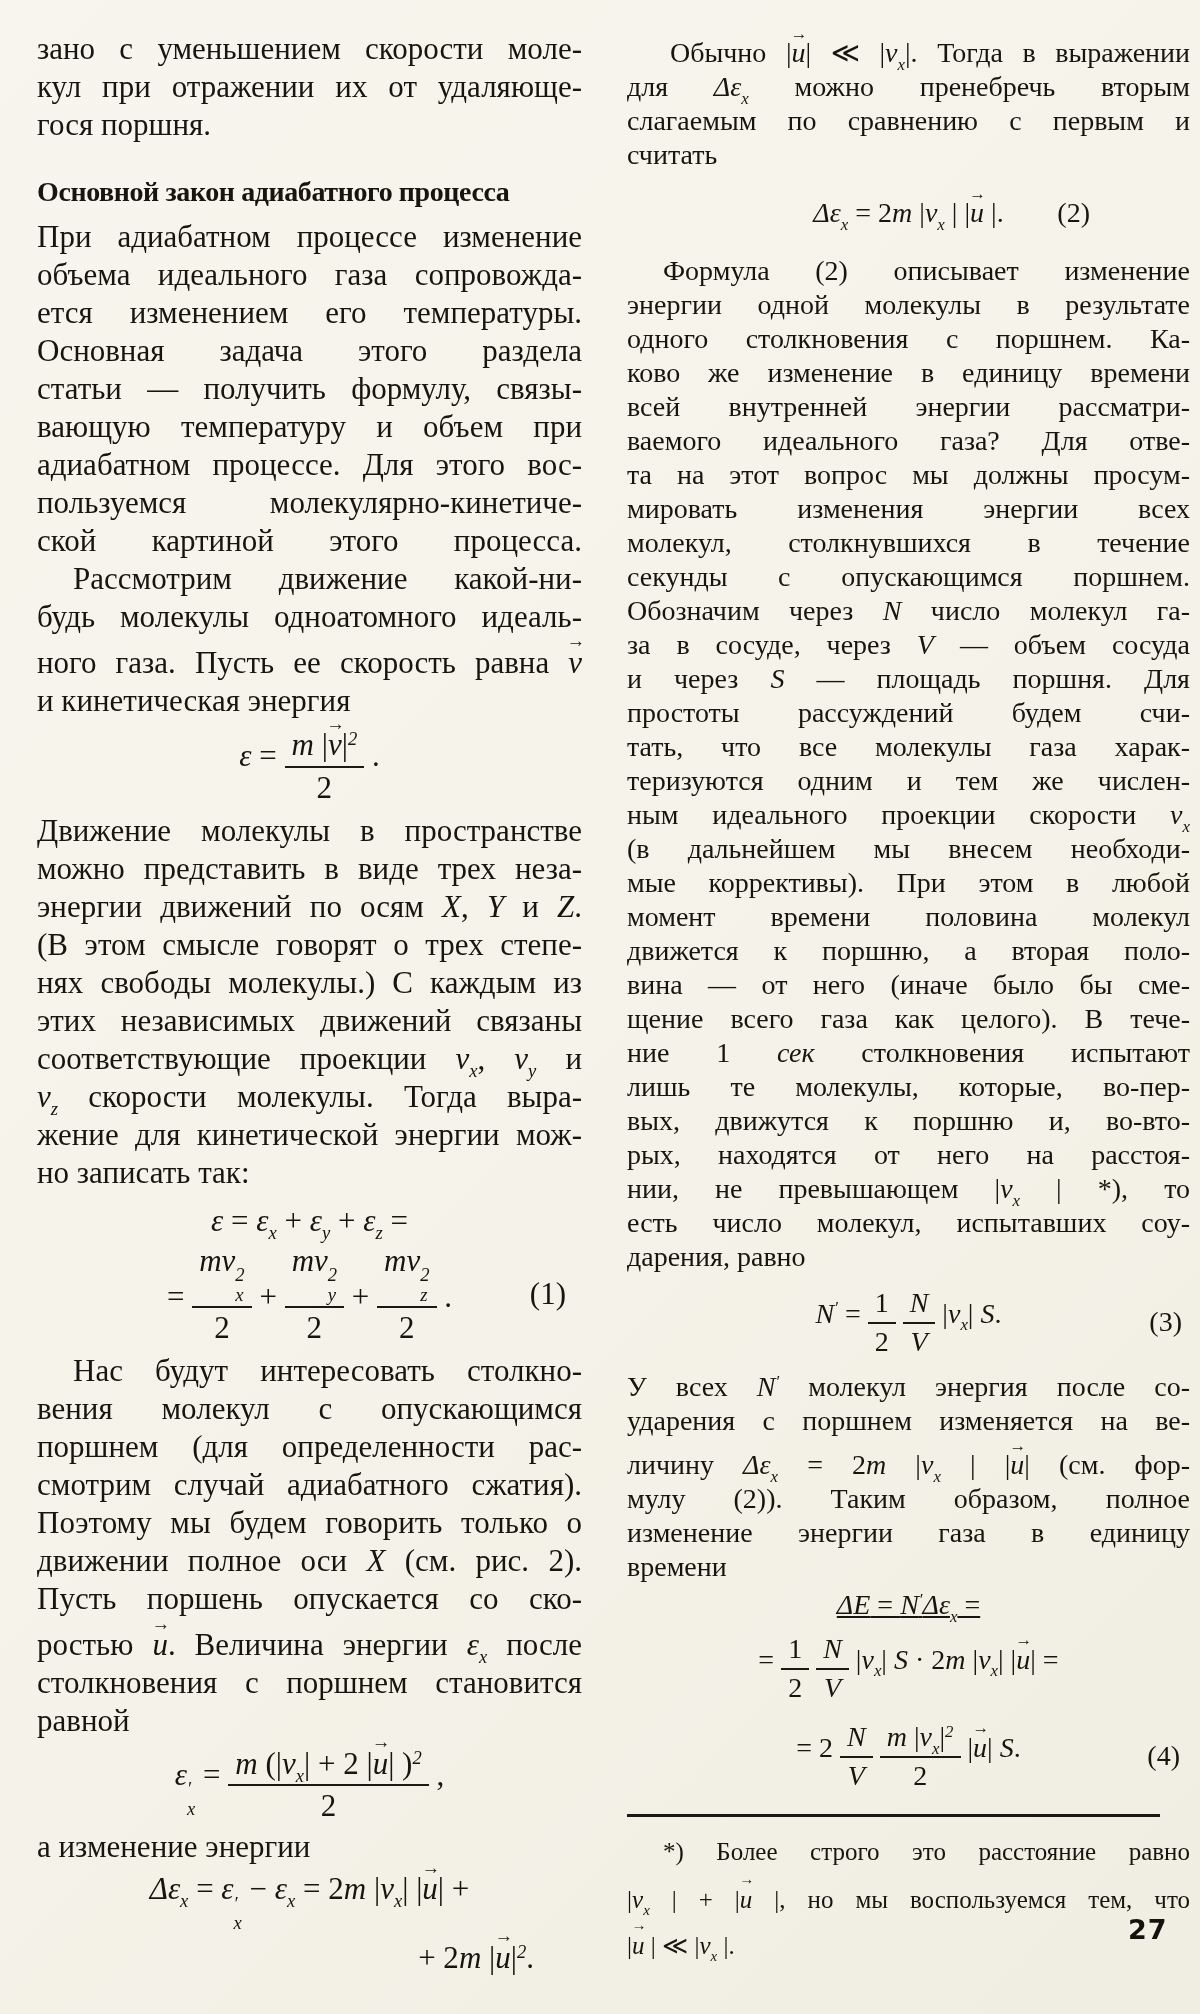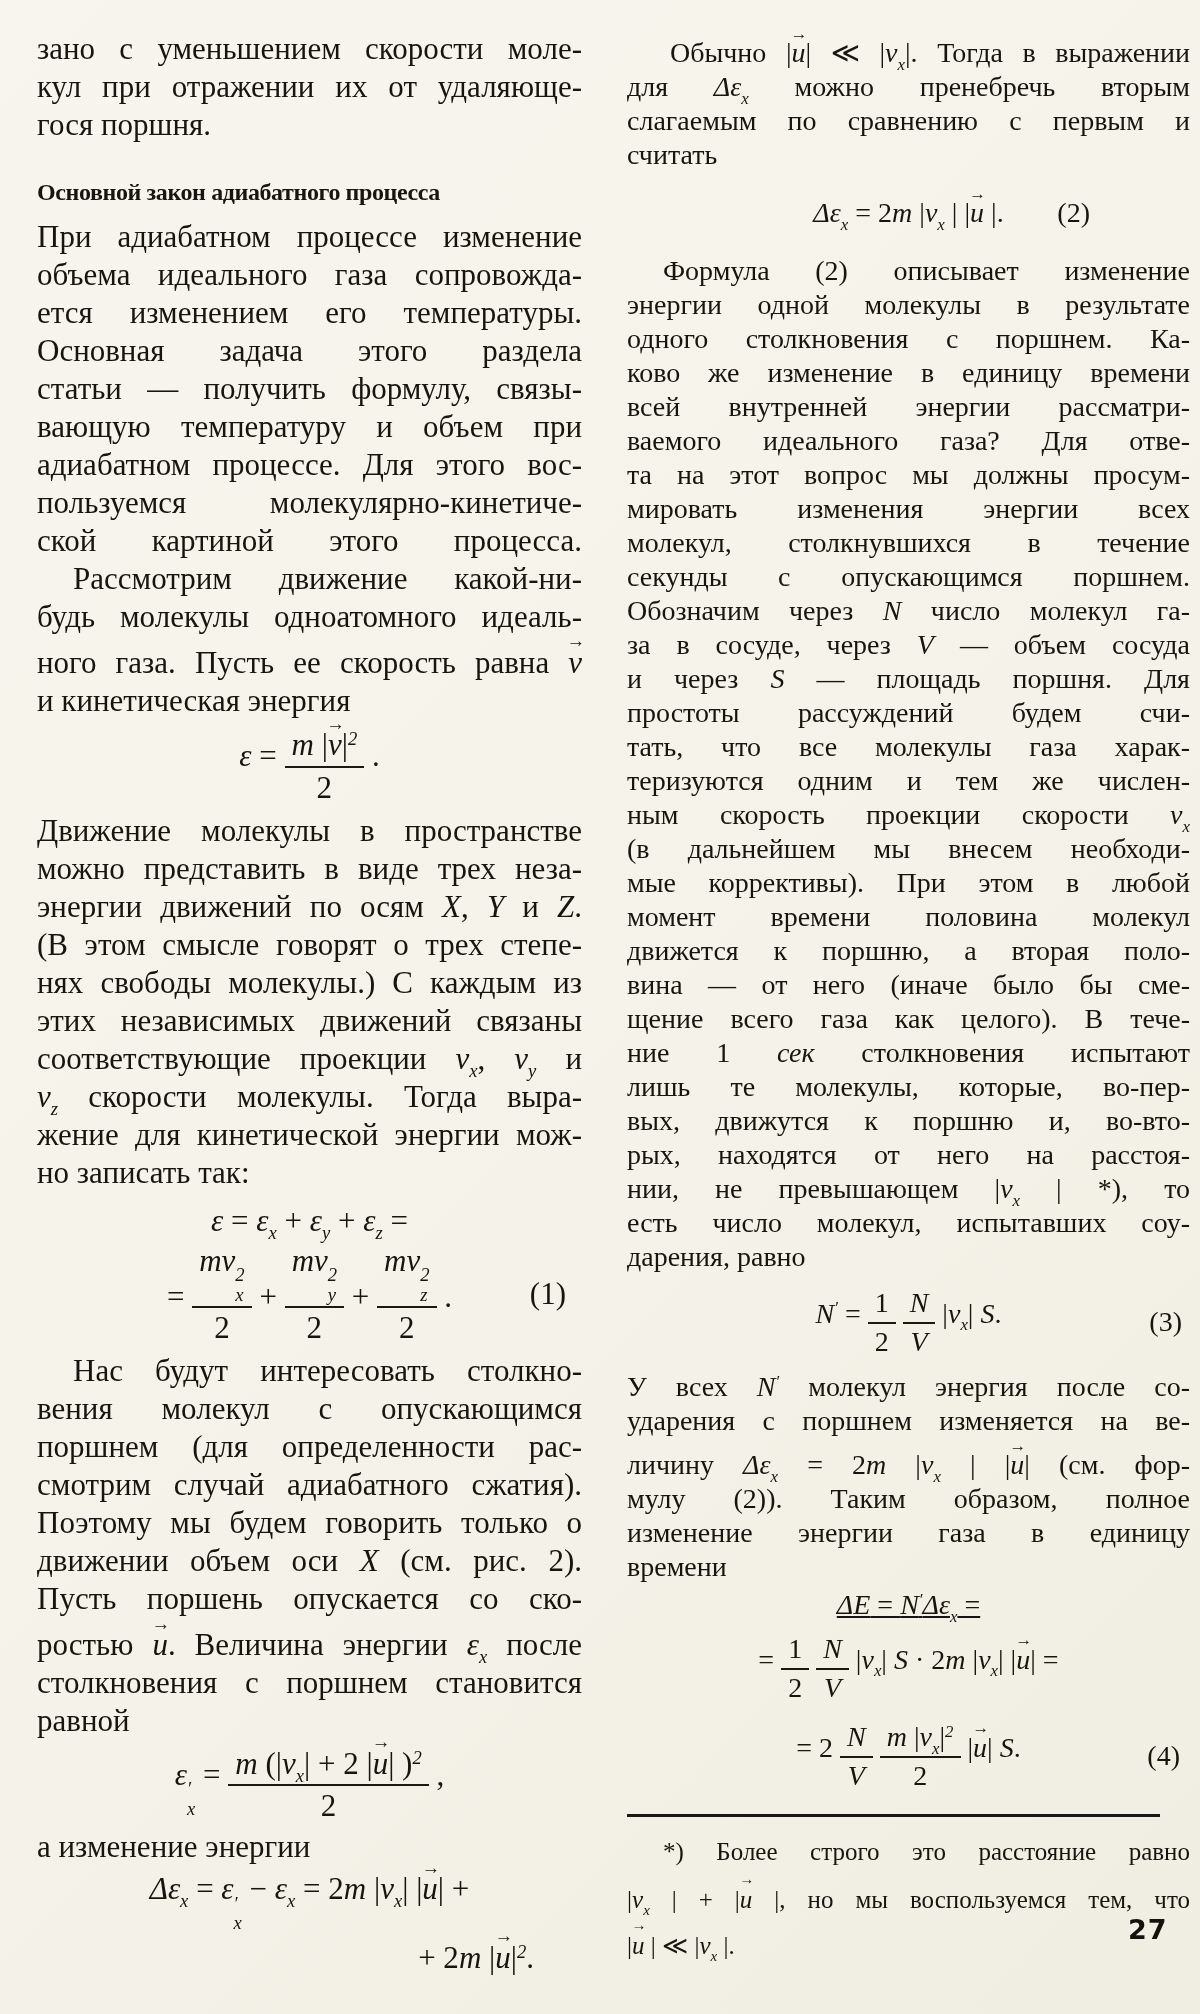--- a/index.html
+++ b/index.html
@@ -9,21 +9,21 @@
     font-family:"Liberation Serif","DejaVu Serif",serif;
     color:#17150f;
   }
   .col{position:absolute;top:0;}
   .col-left{left:37px;width:545px;padding-top:30px;font-size:31px;line-height:38px;}
   .col-right{left:627px;width:563px;padding-top:26px;font-size:28px;line-height:34px;}
   .tline{text-align:left;}
   .tline.just{text-align:justify;text-align-last:justify;}
   .tline.ind{text-indent:36px;}
   .tline.fn{font-size:25px;line-height:38px;}
-  .head{font-weight:bold;font-size:24px;letter-spacing:-0.4px;line-height:44px;white-space:nowrap;}
+  .head{font-weight:bold;font-size:28px;letter-spacing:-0.4px;line-height:44px;white-space:nowrap;}
   .gap{width:100%;}
   .rule{border-top:3px solid #1b1914;height:0;margin:0;}
   .frow{position:relative;display:flex;align-items:center;justify-content:center;}
   .frow.al-l{justify-content:center;}
   .frow.al-r{justify-content:flex-end;}
   .fx{white-space:nowrap;}
   .eqnum{position:absolute;top:50%;transform:translateY(-50%);font-style:normal;}
   .it{font-style:italic;}
   .rm{font-style:normal;}
   sub,sup{font-size:0.6em;line-height:0;font-style:italic;}
@@ -95,21 +95,21 @@
                 <span class="ssl">z</span>
               </span></span><span class="fden"><span class="rm">2</span></span></span><span class="rm"> .</span></span>
         <span class="eqnum" style="right: 16px;">(1)</span>
       </div>
       <div class="gap" style="height: 6px;"></div>
       <div class="tline just ind"><span class="rm">Нас  будут  интересовать  столкно-</span></div>
       <div class="tline just"><span class="rm">вения   молекул   с  опускающимся</span></div>
       <div class="tline just"><span class="rm">поршнем   (для  определенности  рас-</span></div>
       <div class="tline just"><span class="rm">смотрим случай  адиабатного сжатия).</span></div>
       <div class="tline just"><span class="rm">Поэтому мы будем говорить только о</span></div>
-      <div class="tline just"><span class="rm">движении  объем  оси  </span><span class="it">X</span><span class="rm">  (см.  рис.  2).</span></div>
+      <div class="tline just"><span class="rm">движении  полное  оси  </span><span class="it">X</span><span class="rm">  (см.  рис.  2).</span></div>
       <div class="tline just"><span class="rm">Пусть  поршень   опускается  со  ско-</span></div>
       <div class="tline just" style="margin-top: 8px;"><span class="rm">ростью </span><span class="vec"><span class="it">u</span><span class="varr">→</span></span><span class="rm">.  Величина энергии </span><span class="it">ε</span><sub class="it">x</sub><span class="rm"> после</span></div>
       <div class="tline just"><span class="rm">столкновения с поршнем  становится</span></div>
       <div class="tline"><span class="rm">равной</span></div>
       <div class="frow al-c" style="min-height: 88px;">
         <span class="fx"><span class="it">ε</span><span class="ss">
             <span class="ssu">′</span>
             <span class="ssl">x</span>
           </span><span class="rm"> = </span><span class="frac"><span class="fnum"><span class="it">m</span><span class="rm"> (|</span><span class="it">v</span><sub class="it">x</sub><span class="rm">| + 2 |</span><span class="vec"><span class="it">u</span><span class="varr">→</span></span><span class="rm">| )</span><sup class="it">2</sup></span><span class="fden"><span class="rm">2</span></span></span><span class="rm">  ,</span></span>
       </div>
@@ -143,21 +143,21 @@
       <div class="tline just"><span class="rm">та на этот вопрос  мы должны просум-</span></div>
       <div class="tline just"><span class="rm">мировать    изменения  энергии  всех</span></div>
       <div class="tline just"><span class="rm">молекул,  столкнувшихся  в  течение</span></div>
       <div class="tline just"><span class="rm">секунды  с  опускающимся  поршнем.</span></div>
       <div class="tline just"><span class="rm">Обозначим через </span><span class="it">N</span><span class="rm"> число молекул га-</span></div>
       <div class="tline just"><span class="rm">за в сосуде,  через  </span><span class="it">V</span><span class="rm">  —  объем сосуда</span></div>
       <div class="tline just"><span class="rm">и  через  </span><span class="it">S</span><span class="rm">  —  площадь  поршня.   Для</span></div>
       <div class="tline just"><span class="rm">простоты   рассуждений   будем   счи-</span></div>
       <div class="tline just"><span class="rm">тать, что все  молекулы  газа  харак-</span></div>
       <div class="tline just"><span class="rm">теризуются   одним и тем же числен-</span></div>
-      <div class="tline just"><span class="rm">ным скорость  проекции скорости </span><span class="it">v</span><sub class="it">x</sub></div>
+      <div class="tline just"><span class="rm">ным идеального  проекции скорости </span><span class="it">v</span><sub class="it">x</sub></div>
       <div class="tline just"><span class="rm">(в  дальнейшем  мы  внесем  необходи-</span></div>
       <div class="tline just"><span class="rm">мые коррективы).  При этом в любой</span></div>
       <div class="tline just"><span class="rm">момент  времени  половина  молекул</span></div>
       <div class="tline just"><span class="rm">движется   к поршню,  а вторая поло-</span></div>
       <div class="tline just"><span class="rm">вина — от  него  (иначе  было  бы сме-</span></div>
       <div class="tline just"><span class="rm">щение всего газа как целого).  В тече-</span></div>
       <div class="tline just"><span class="rm">ние   1 </span><span class="it">сек</span><span class="rm">   столкновения   испытают</span></div>
       <div class="tline just"><span class="rm">лишь  те  молекулы,  которые,  во-пер-</span></div>
       <div class="tline just"><span class="rm">вых,  движутся  к  поршню   и,  во-вто-</span></div>
       <div class="tline just"><span class="rm">рых,  находятся  от  него  на  расстоя-</span></div>

